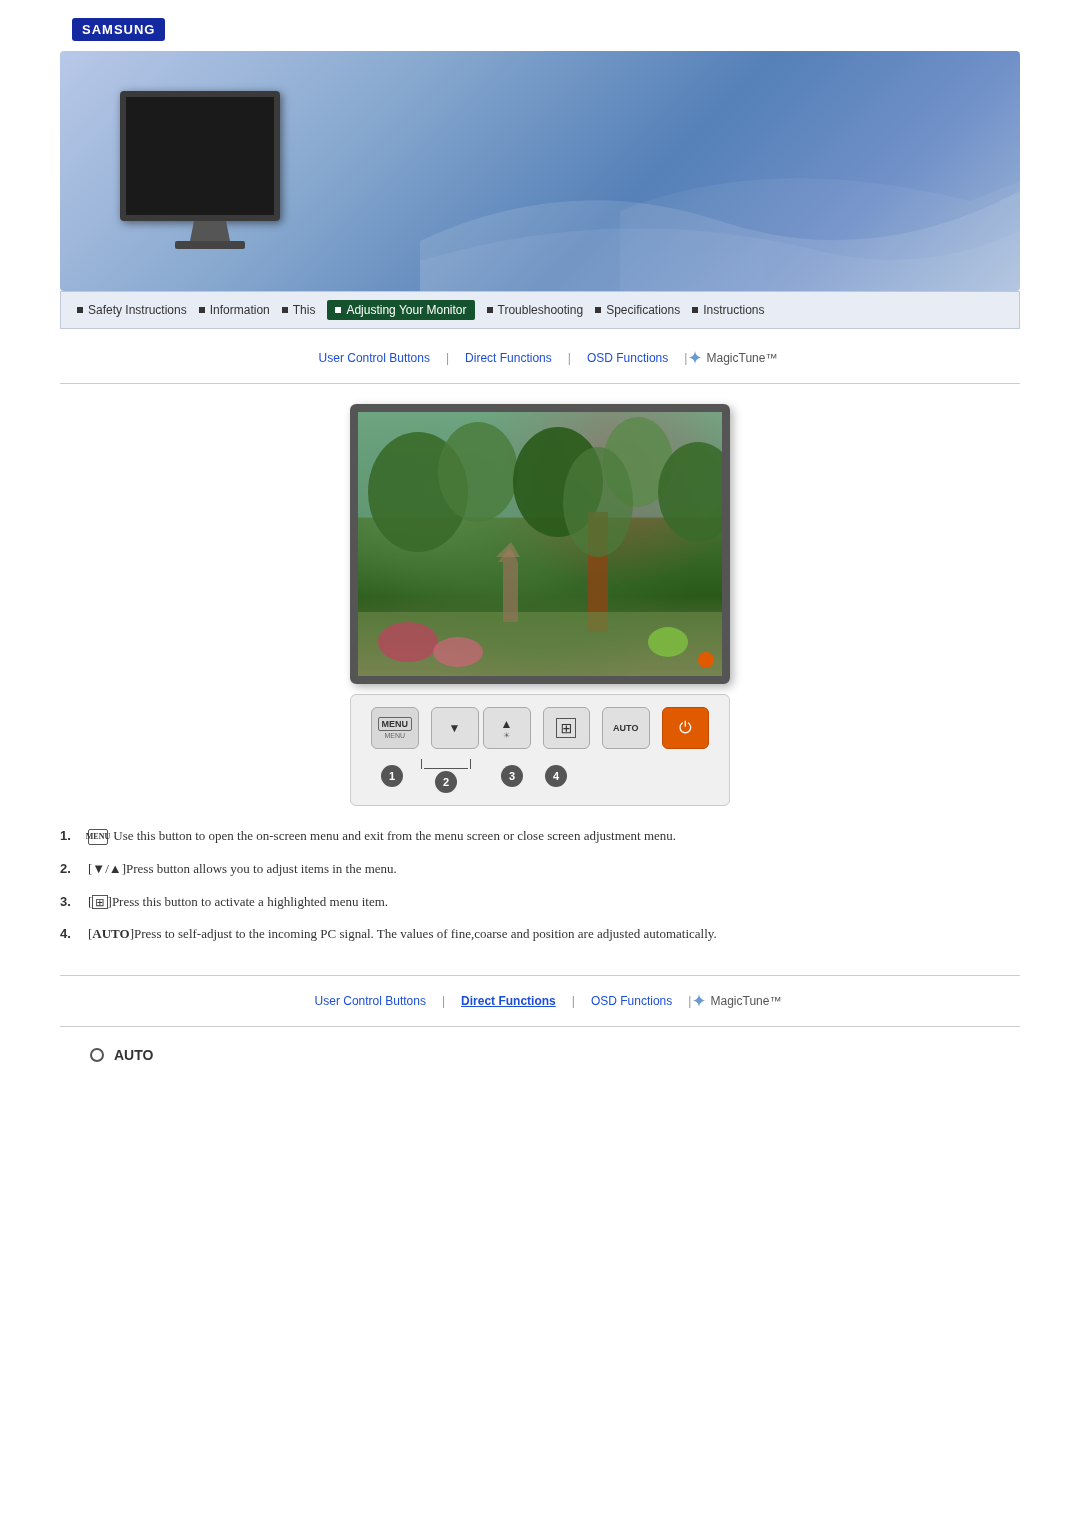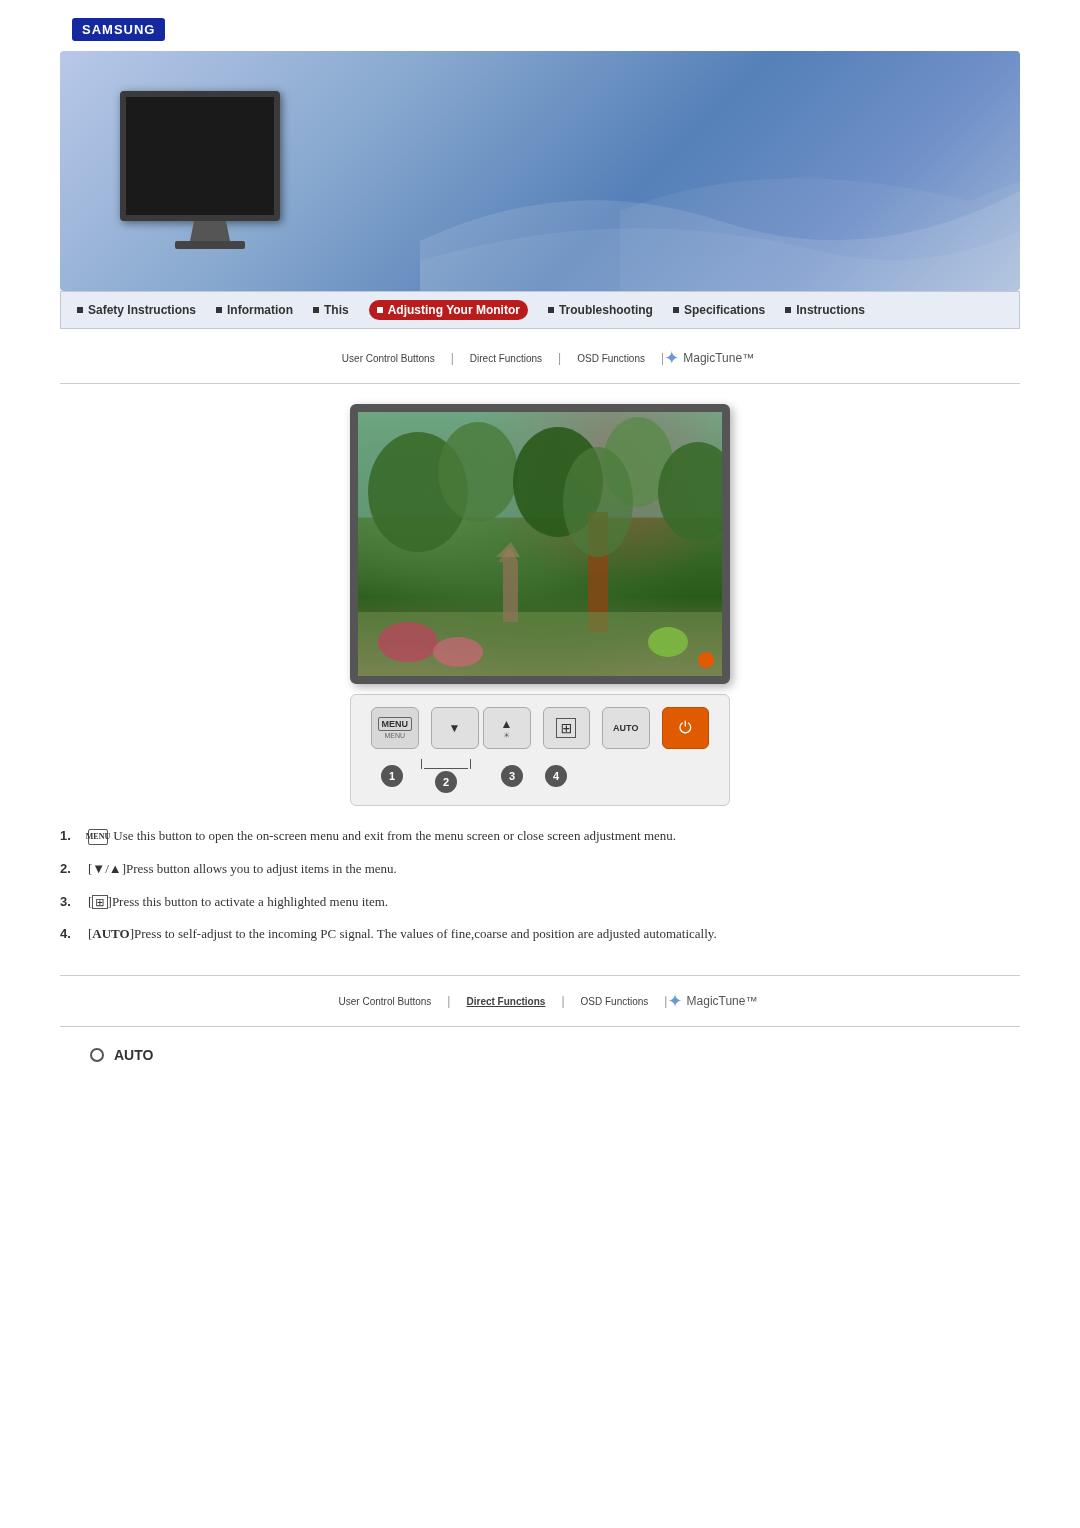--- a/index.html
+++ b/index.html
@@ -84,59 +84,58 @@
     }
 
     
     .nav-bar {
       margin: 0 60px;
       background: #e8edf5;
       border: 1px solid #c0c8d8;
       padding: 8px 16px;
       display: flex;
       align-items: center;
-      gap: 20px;
+      gap: 12px;
       flex-wrap: wrap;
-      font-weight: bold;
     }
     .nav-item {
       display: flex;
       align-items: center;
       gap: 5px;
       font-size: 12px;
       color: #333;
       cursor: pointer;
       white-space: nowrap;
     }
     .nav-item.active {
-      background: #b91c1c;
+      background: #14532d;
       color: #fff;
       padding: 3px 8px;
-      border-radius: 10px;
+      border-radius: 2px;
     }
     .nav-bullet {
       width: 6px;
       height: 6px;
       background: currentColor;
       display: inline-block;
     }
 
     
     .sub-nav {
       display: flex;
       justify-content: center;
       align-items: center;
       padding: 18px 0 14px 0;
       gap: 0;
       border-bottom: 1px solid #ccc;
       margin: 0 60px;
     }
     .sub-nav-item {
-      font-size: 10px;
-      color: #404040;
+      font-size: 12px;
+      color: #1d4ed8;
       padding: 0 16px;
       cursor: pointer;
       position: relative;
     }
     .sub-nav-item.active {
       font-weight: bold;
       text-decoration: underline;
     }
     .sub-nav-separator {
       color: #999;

